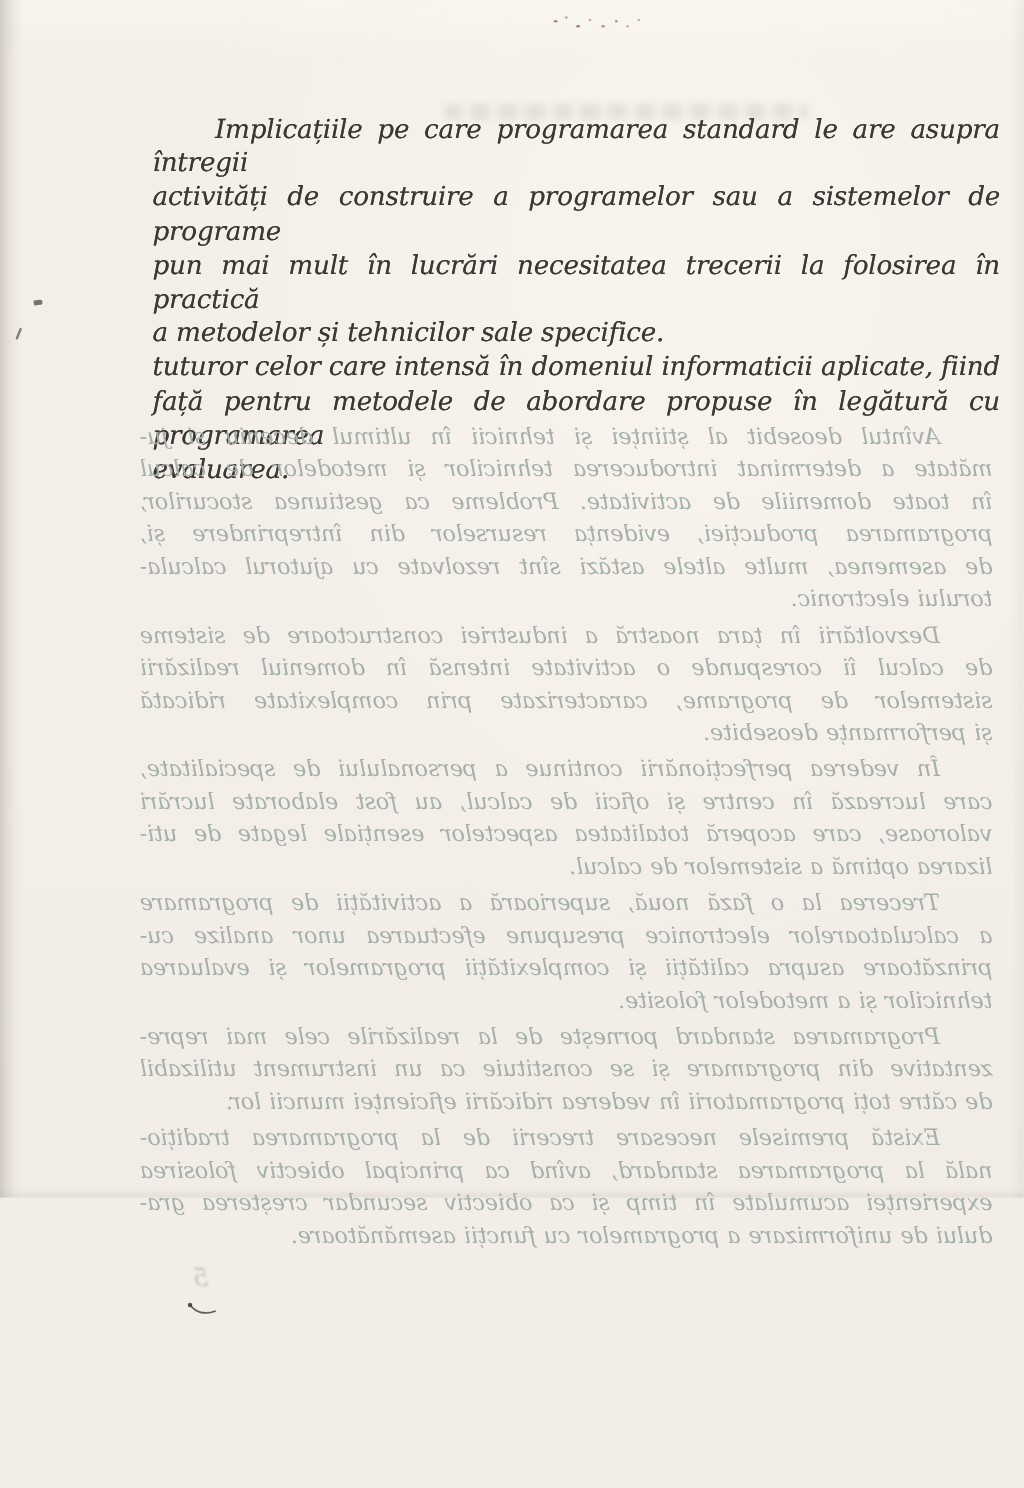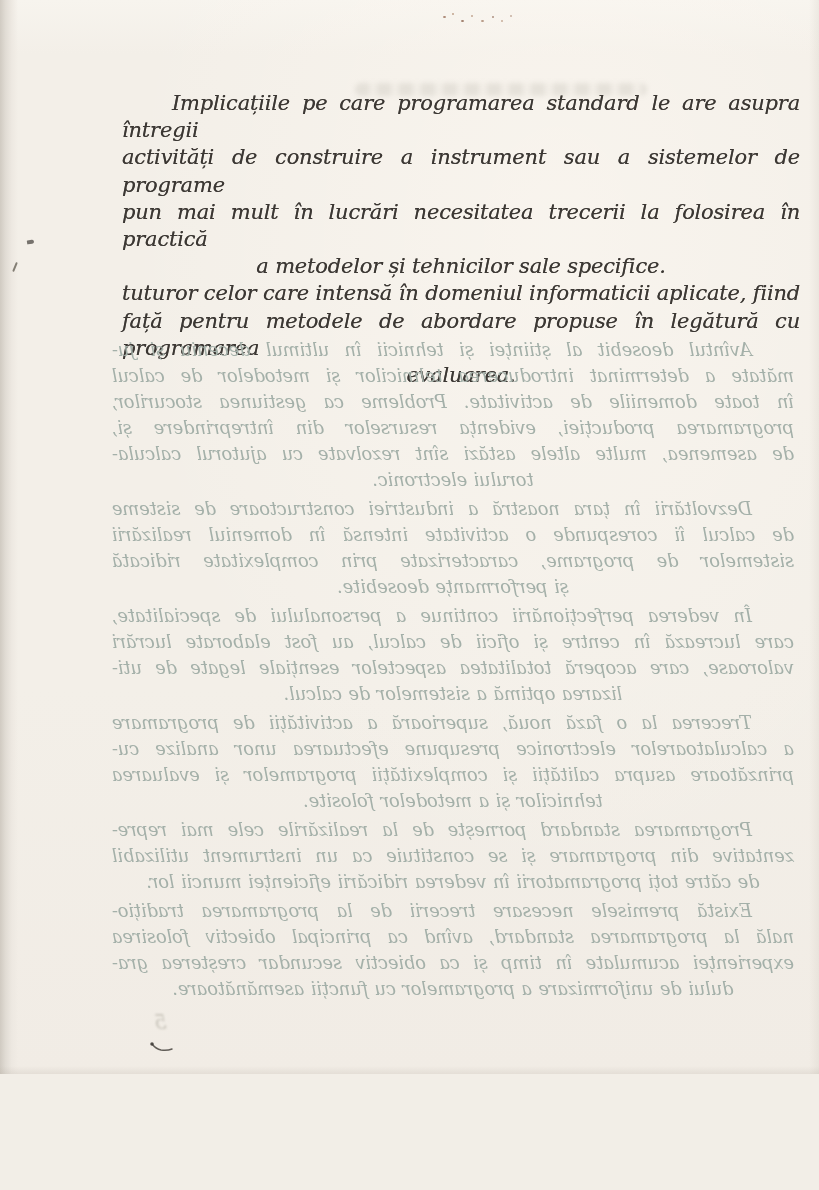--- a/index.html
+++ b/index.html
@@ -4,21 +4,21 @@
 <style>
   html, body {
     margin: 0; padding: 0;
     width: 819px; height: 1190px;
     overflow: hidden;
     background: #f2eee7;
     font-family: "DejaVu Serif", serif;
   }
   .paper {
     position: absolute; left: 0; top: 0;
-    width: 819px; height: 1074px;
+    width: 819px; height: 958px;
     background:
       radial-gradient(ellipse at 68% 22%, rgba(255,250,244,0.45), rgba(255,250,244,0) 55%),
       linear-gradient(180deg, #f7f4ee 0%, #f3efe8 5%, #f3efe8 64%, #f1ece5 100%);
   }
   .edge-left {
     position: absolute; left: 0; top: 0; bottom: 0; width: 18px;
     background: linear-gradient(90deg, #cac4bb 0%, #ddd8d0 30%, #ece7e0 65%, rgba(240,236,229,0) 100%);
     opacity: 0.85;
   }
   .edge-bottom {
@@ -34,21 +34,21 @@
   .printed {
     position: absolute; left: 122px; top: 90px; width: 678px;
     font-style: italic;
     font-size: 21px; line-height: 27.2px;
     color: #3b3733;
     letter-spacing: -0.2px;
     text-shadow: 0 0 0.5px rgba(59,55,51,0.75);
   }
   .printed p { margin: 0; }
   .jline { text-align: justify; text-align-last: justify; }
-  .lline { text-align: center; }
+  .lline { text-align: left; }
   .indent { text-indent: 50px; }
 
   
   .ghost {
     position: absolute; left: 112px; top: 334px; width: 682px;
     transform: scaleX(-1);
     font-style: italic;
     font-size: 18px; line-height: 26px;
     color: #a4b0a9;
     letter-spacing: -0.2px;
@@ -109,21 +109,21 @@
 
   <div class="ghost-heading-smudge"></div>
 
   <div class="mark-arrow"></div>
   <div class="mark-slash"></div>
 
   <div class="printed">
     <p>
       </p>
       <div class="jline indent">Implicațiile pe care programarea standard le are asupra întregii</div>
-      <div class="jline">activități de construire a instrument sau a sistemelor de programe</div>
+      <div class="jline">activități de construire a programelor sau a sistemelor de programe</div>
       <div class="jline">pun mai mult în lucrări necesitatea trecerii la folosirea în practică</div>
       <div class="lline">a metodelor și tehnicilor sale specifice.</div>
     <p></p>
     <p>
       </p>
       <div class="jline">tuturor celor care intensă în domeniul informaticii aplicate, fiind</div>
       <div class="jline">față pentru metodele de abordare propuse în legătură cu programarea</div>
       <div class="lline">evaluarea.</div>
     <p></p>
   </div>

